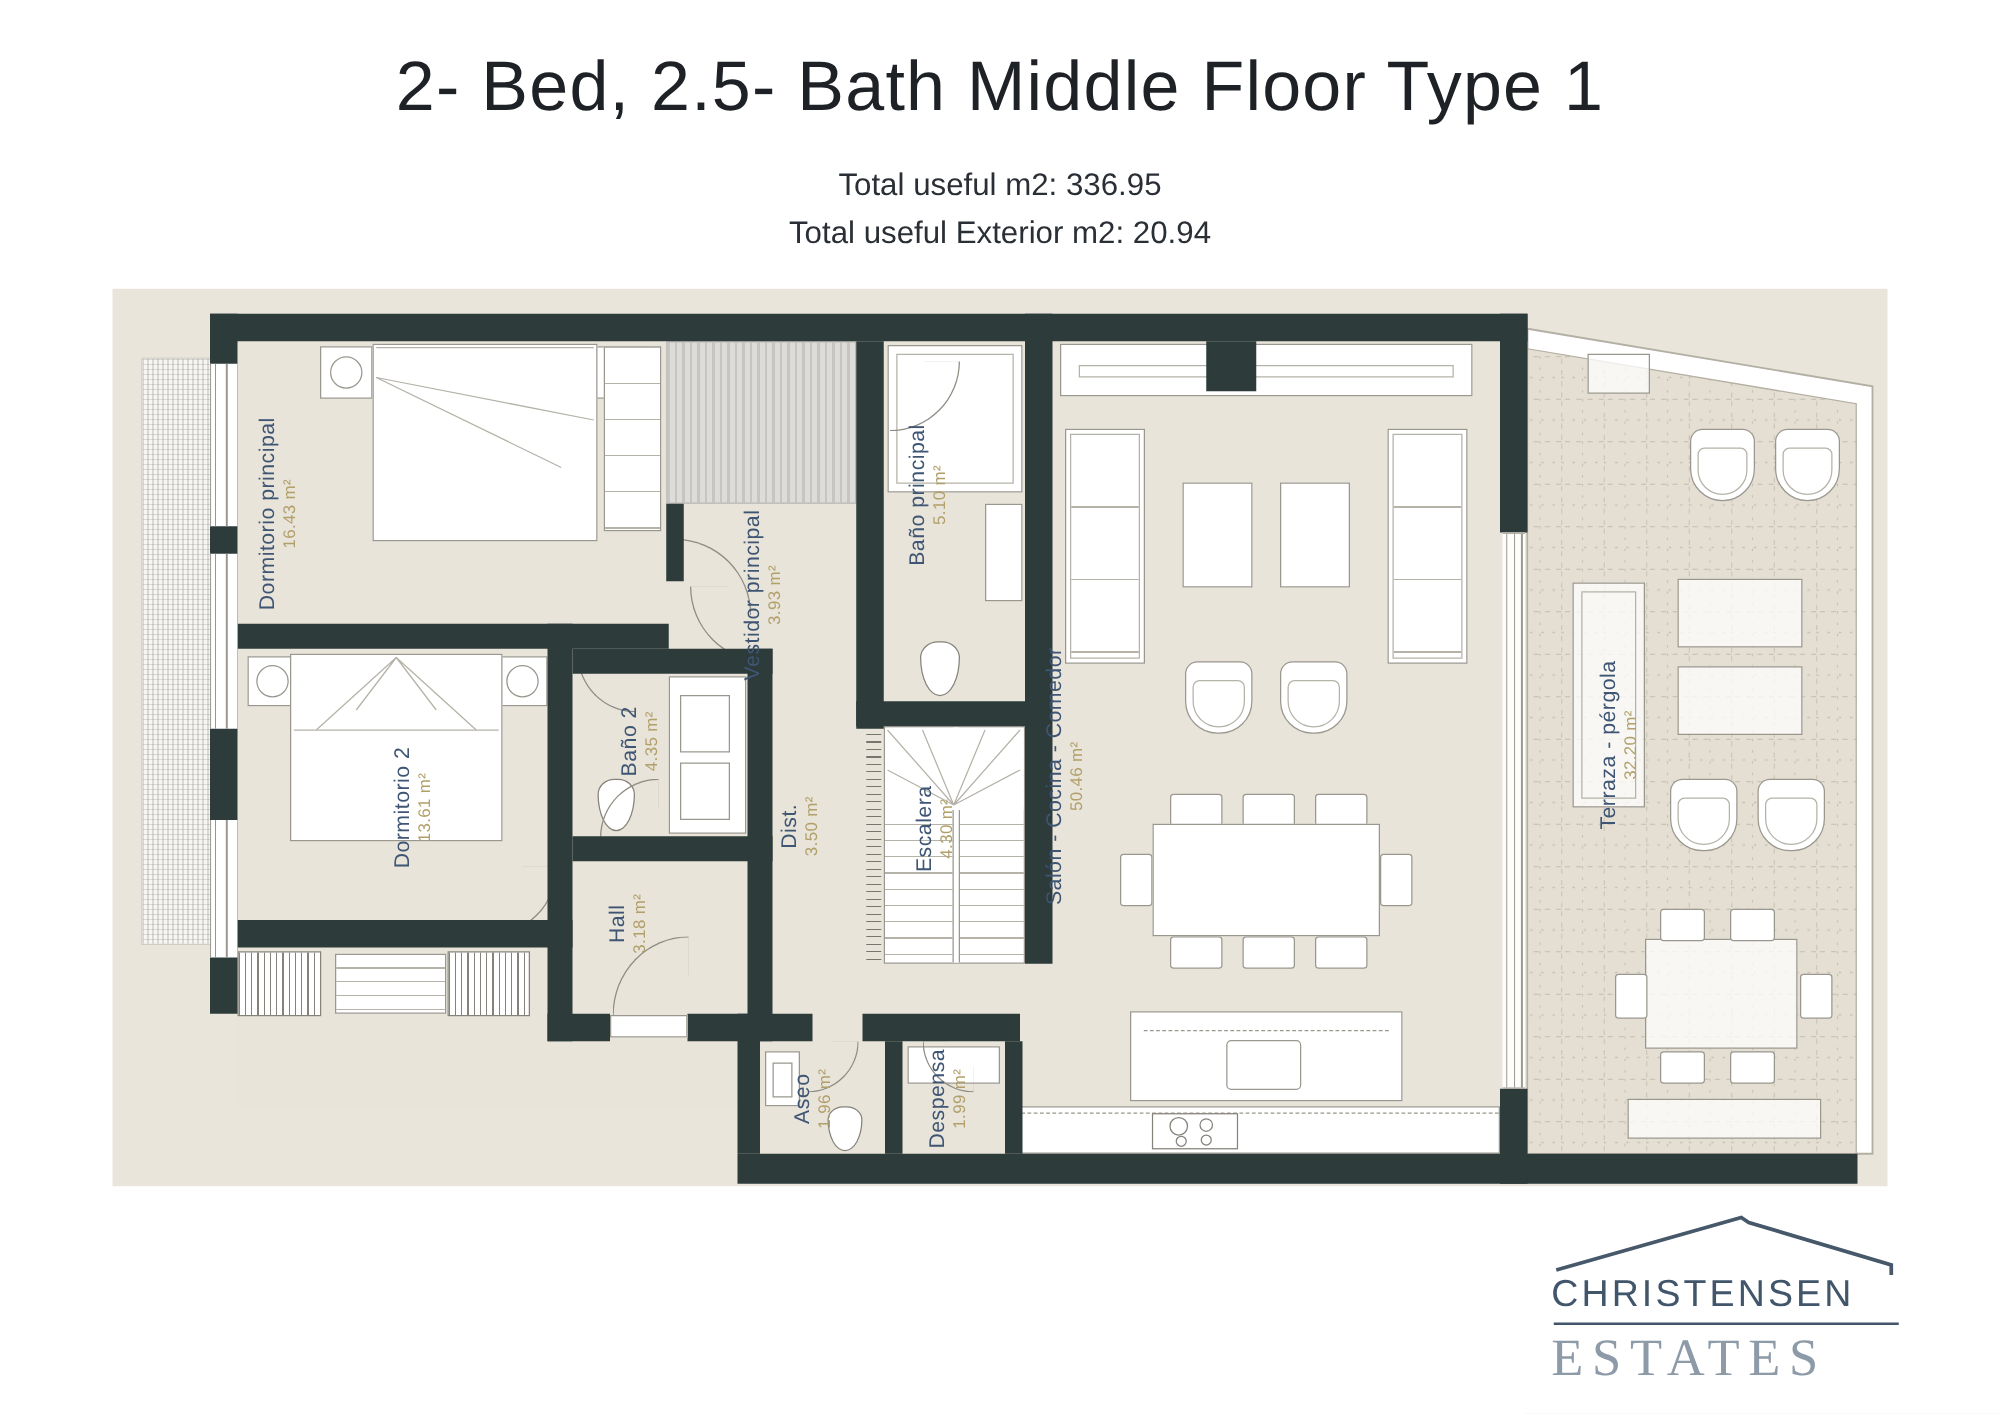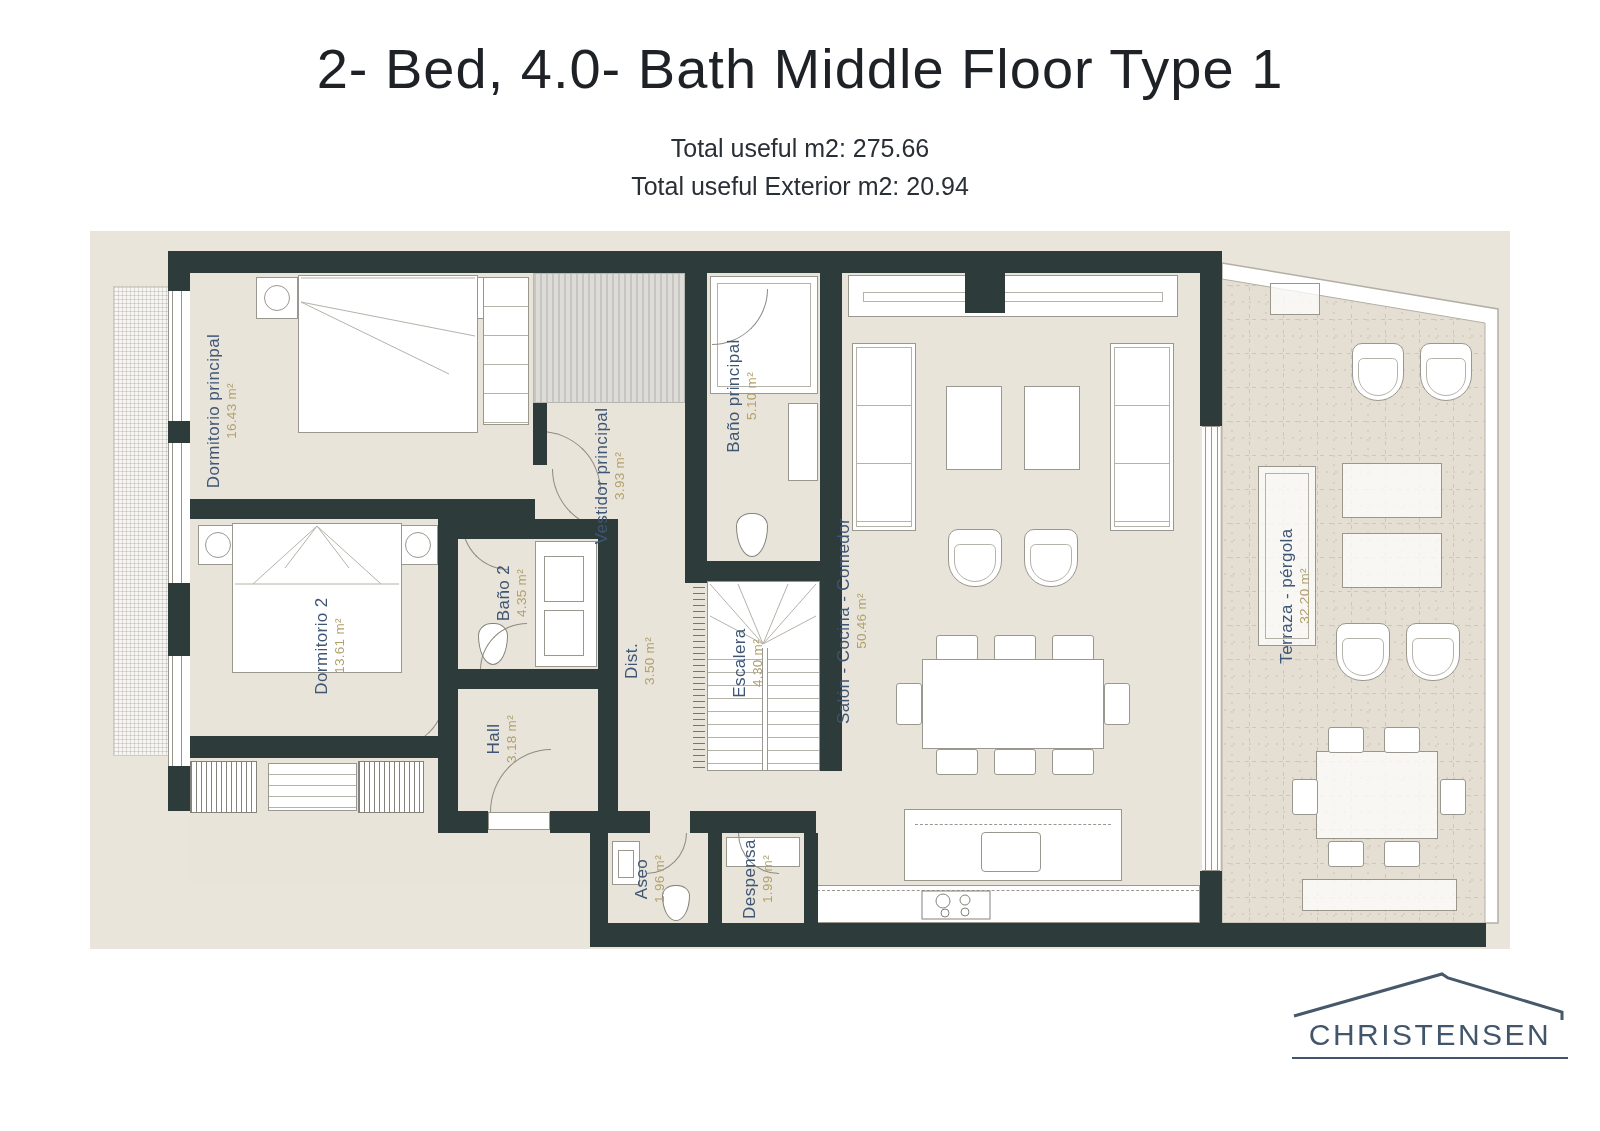--- a/index.html
+++ b/index.html
@@ -93,30 +93,30 @@
     border:1px solid #b5b2a8;border-radius:6px 6px 22px 22px;
   }
   .chair{position:absolute;background:#fff;border:1px solid #9a978e;border-radius:3px;z-index:2;box-sizing:border-box;}
   .label{
     position:absolute;z-index:6;transform:translate(-50%,-50%) rotate(-90deg);
     display:flex;flex-direction:column;align-items:center;white-space:nowrap;line-height:1.25;
   }
   .label .nm{font-size:17px;color:#3e5574;letter-spacing:.4px;}
   .label .ar{font-size:13.5px;color:#b2a06b;letter-spacing:.3px;}
   
-  .logo{position:absolute;left:1290px;top:968px;width:280px;text-align:center;}
+  .logo{position:absolute;left:1241px;top:968px;width:280px;}
   .logo .l1{font-size:30px;color:#42566b;letter-spacing:2.5px;margin-top:-6px;}
   .logo .rule{height:2px;background:#42566b;margin:5px 2px 3px 2px;}
   .logo .l2{font-family:"Liberation Serif", serif;font-size:42px;color:#8d9aa8;letter-spacing:7px;}
 </style>
 </head>
 <body>
 
-<div class="title">2- Bed, 4.0- Bath Middle Floor Type 1</div>
-<div class="subtitle" style="top:134px">Total useful m2: 275.66</div>
+<div class="title">2- Bed, 2.5- Bath Middle Floor Type 1</div>
+<div class="subtitle" style="top:134px">Total useful m2: 336.95</div>
 <div class="subtitle" style="top:172px">Total useful Exterior m2: 20.94</div>
 
 <div class="plan">
 
   <div class="balcony-hatch" style="left:23px;top:55px;width:56px;height:470px"></div>
 
   <div class="floor" style="left:100px;top:42px;width:1010px;height:612px"></div>
   <div class="floor" style="left:500px;top:598px;width:610px;height:94px"></div>
 
   <svg class="abs" style="left:1125px;top:20px;z-index:1" width="295" height="676">
@@ -327,13 +327,14 @@
       <span class="ar">32.20 m²</span>
   </div>
 </div>
 
 <div class="logo">
   <svg width="280" height="52">
     <polyline points="4,48 152,6 158,10 272,44 272,58" fill="none" stroke="#46586a" stroke-width="3"></polyline>
   </svg>
   <div class="l1">CHRISTENSEN</div>
   <div class="rule"></div>
+  <div class="l2">ESTATES</div>
 </div>
 
 </body></html>

